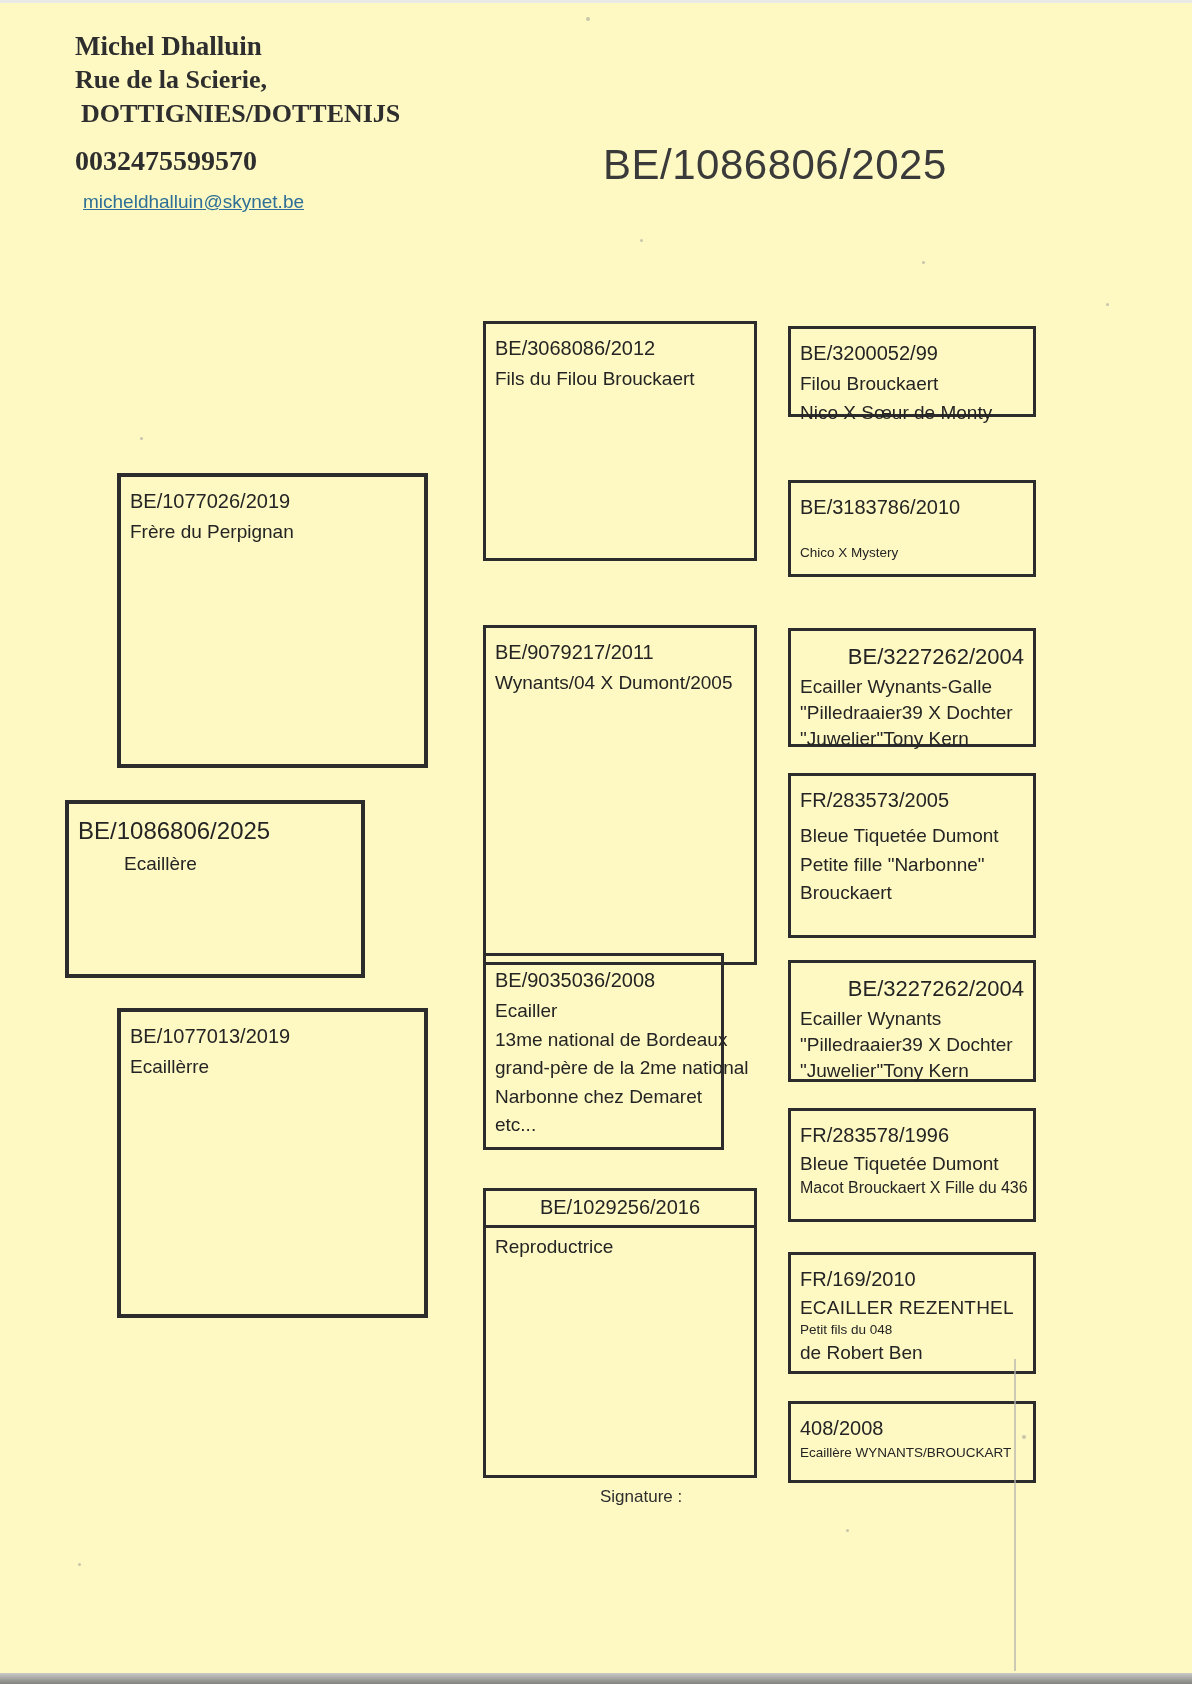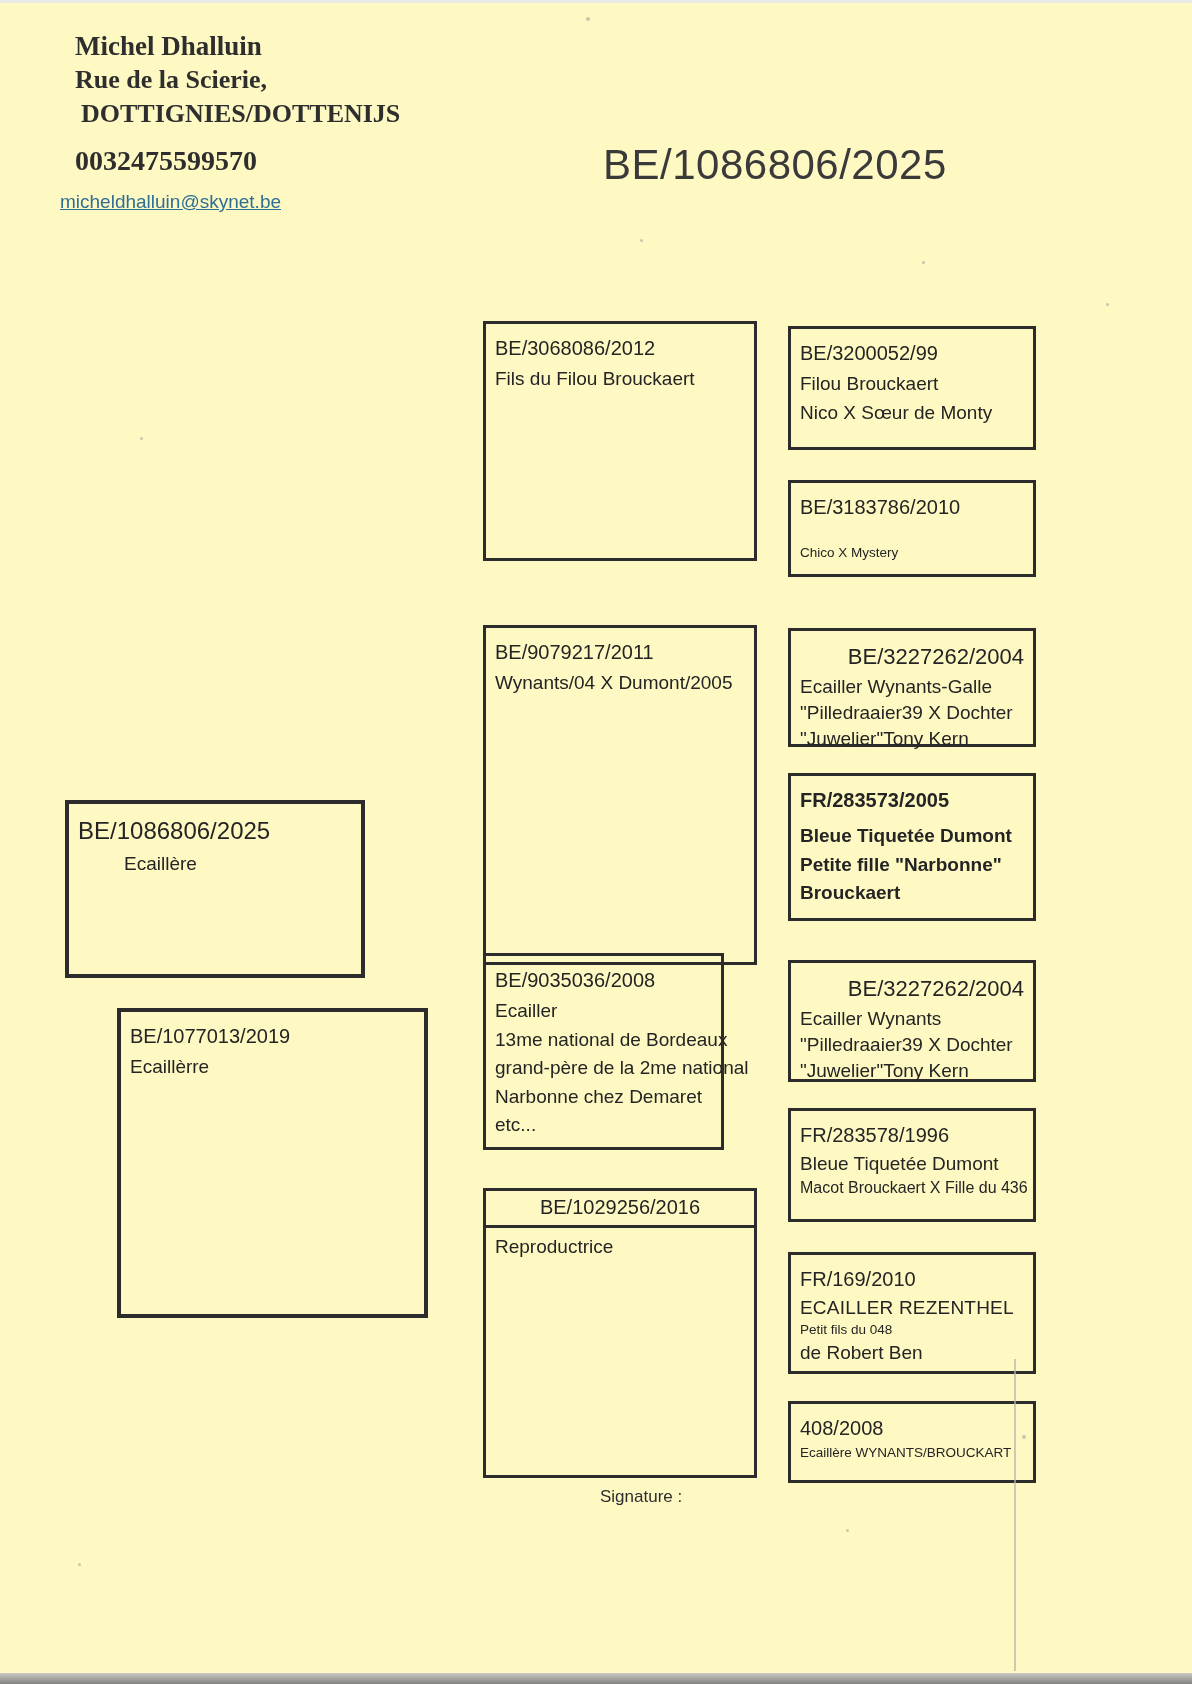--- a/index.html
+++ b/index.html
@@ -10,21 +10,21 @@
     font-family:"Liberation Sans",sans-serif;
     color:#222;
     overflow:hidden;
     margin:3px auto;
   }
   
   .hdr-name   {position:absolute;left:75px;top:28px;  font-family:"Liberation Serif",serif;font-weight:bold;font-size:27px;color:#2e2e2e;}
   .hdr-addr1  {position:absolute;left:75px;top:62px;  font-family:"Liberation Serif",serif;font-weight:bold;font-size:26px;color:#2e2e2e;}
   .hdr-addr2  {position:absolute;left:81px;top:96px;  font-family:"Liberation Serif",serif;font-weight:bold;font-size:26px;color:#2e2e2e;}
   .hdr-phone  {position:absolute;left:75px;top:142px; font-family:"Liberation Serif",serif;font-weight:bold;font-size:28px;color:#2e2e2e;}
-  .hdr-email  {position:absolute;left:60px;top:188px; font-size:19px;color:#2d6f96;text-decoration:underline;}
+  .hdr-email  {position:absolute;left:83px;top:188px; font-size:19px;color:#2d6f96;text-decoration:underline;}
   .doc-title  {position:absolute;left:603px;top:138px;font-size:42px;color:#3a3a3a;letter-spacing:0.5px;}
   .sig-label  {position:absolute;left:600px;top:1484px;font-size:17px;color:#2e2e2e;}
 
   
   .pbox{position:absolute;border:3px solid #2c2c2c;padding:11px 9px;box-sizing:border-box;}
   .thick{border-width:4px;}
   .ring   {font-size:20px;line-height:1.35;white-space:nowrap;margin-bottom:3px;color:#242424;}
   .ring-sm{font-size:22px;text-align:right;}
   .ring-lg{font-size:24px;}
   .tline  {font-size:19px;line-height:1.5;white-space:nowrap;color:#242424;}
@@ -39,24 +39,24 @@
   #bx-sire   {left:117px;top:470px; width:311px;height:295px;}
   #bx-dam    {left:117px;top:1005px;width:311px;height:310px;}
 
   #bx-gp1{left:483px;top:318px; width:274px;height:240px;}
   #bx-gp2{left:483px;top:622px; width:274px;height:340px;}
   #bx-gp3{left:483px;top:950px; width:241px;height:197px;}
   #bx-gp4{left:483px;top:1185px;width:274px;height:290px;padding:0;}
   #bx-gp4 .gp4-hdr{padding:3px 9px 4px;border-bottom:3px solid #2c2c2c;}
   #bx-gp4 .gp4-body{padding:5px 9px;}
 
-  #bx-gg1{left:788px;top:323px; width:248px;height:124px;}
+  #bx-gg1{left:788px;top:323px; width:248px;height:91px;}
   #bx-gg2{left:788px;top:477px; width:248px;height:97px;display:flex;flex-direction:column;justify-content:space-between;}
   #bx-gg3{left:788px;top:625px; width:248px;height:119px;}
-  #bx-gg4{left:788px;top:770px; width:248px;height:148px;font-weight:bold;}
+  #bx-gg4{left:788px;top:770px; width:248px;height:165px;}
   #bx-gg5{left:788px;top:957px; width:248px;height:122px;}
   #bx-gg6{left:788px;top:1105px;width:248px;height:114px;}
   #bx-gg7{left:788px;top:1249px;width:248px;height:122px;}
   #bx-gg8{left:788px;top:1398px;width:248px;height:82px;}
 
   
   .scan-bottom{position:absolute;left:0;bottom:0;width:100%;height:14px;
                background:linear-gradient(to bottom,#c9c9c6,#6e6e6b);}
   .scan-line{position:absolute;left:1014px;top:1356px;width:2px;height:312px;background:#b7b5b0;opacity:.7;}
   .speck{position:absolute;width:4px;height:4px;border-radius:50%;background:#9a9a96;opacity:.55;}
@@ -76,20 +76,24 @@
   <div class="hdr-phone">0032475599570</div>
   <a class="hdr-email" href="#">micheldhalluin@skynet.be</a>
 
   <div class="doc-title">BE/1086806/2025</div>
 
   <div class="pbox thick" id="bx-subject">
     <div class="ring ring-lg">BE/1086806/2025</div>
     <div class="tline indent">Ecaillère</div>
   </div>
 
+  <div class="pbox thick" id="bx-sire">
+    <div class="ring">BE/1077026/2019</div>
+    <div class="tline">Frère du Perpignan</div>
+  </div>
   <div class="pbox thick" id="bx-dam">
     <div class="ring">BE/1077013/2019</div>
     <div class="tline">Ecaillèrre</div>
   </div>
 
   <div class="pbox" id="bx-gp1">
     <div class="ring">BE/3068086/2012</div>
     <div class="tline">Fils du Filou Brouckaert</div>
   </div>
 

